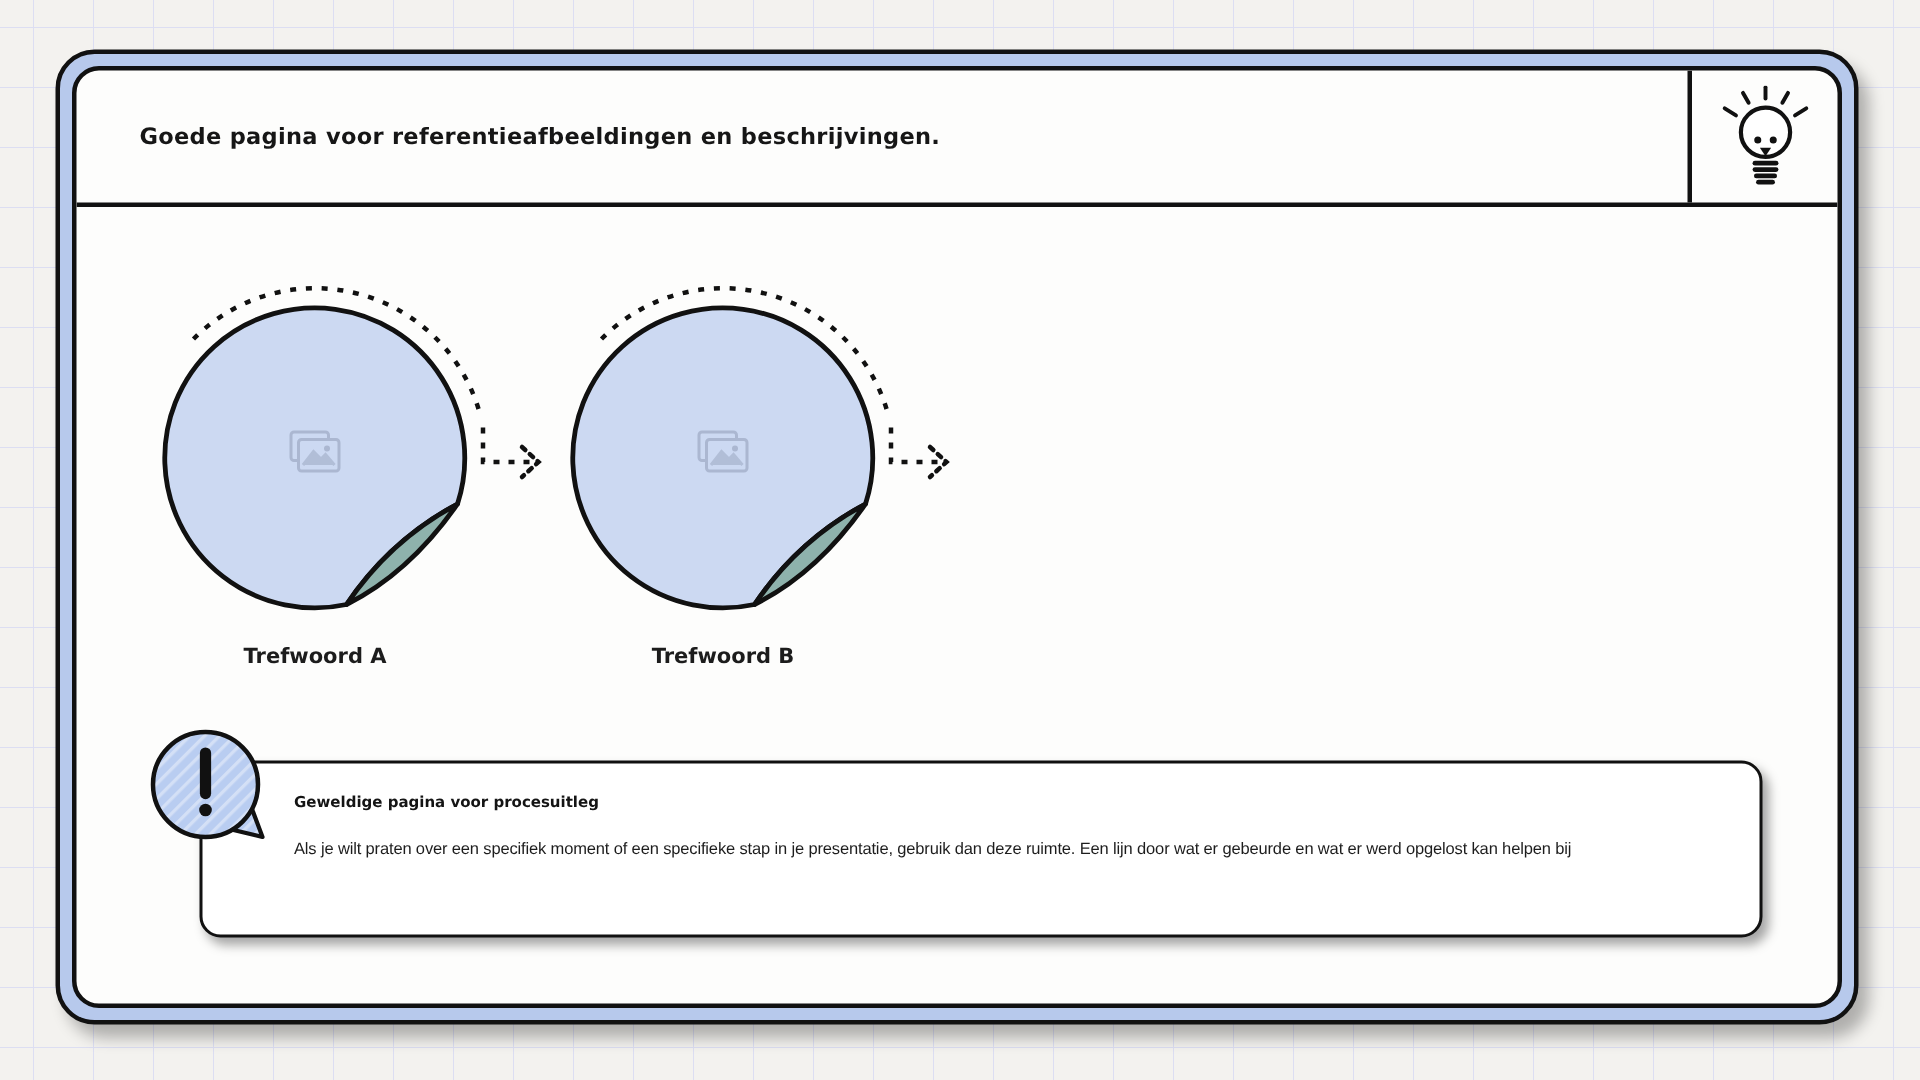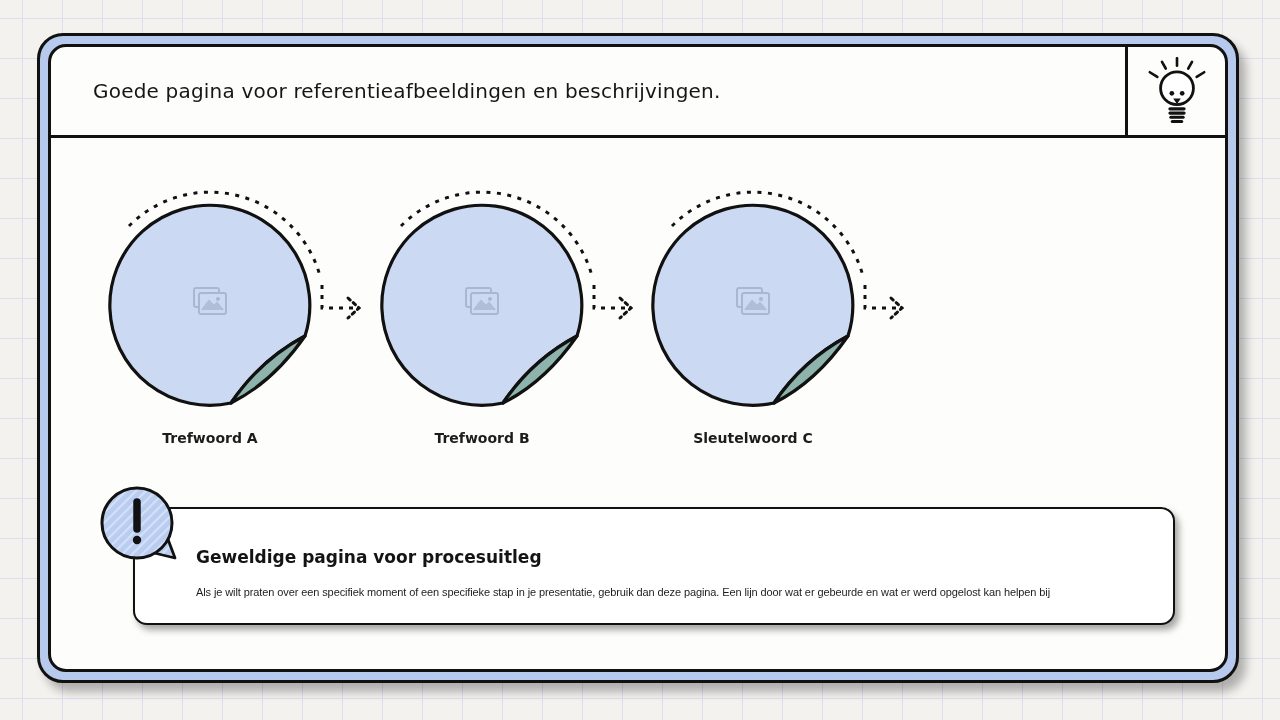--- a/index.html
+++ b/index.html
@@ -23,39 +23,39 @@
   .card{
     position:absolute;left:8px;top:8px;right:8px;bottom:8px;
     background:#fdfdfc;border:3px solid #111;border-radius:18px;
     box-sizing:border-box;overflow:hidden;
   }
   .header{
     position:absolute;left:0;top:0;right:0;height:88px;
     border-bottom:3px solid #111;display:flex;align-items:stretch;
   }
   .title-wrap{flex:1;display:flex;align-items:center;padding-left:42px;}
-  .page-title{font-size:20px;font-weight:400;letter-spacing:0.2px;}
+  .page-title{font-size:15px;font-weight:700;letter-spacing:0.2px;}
   .icon-cell{
     width:97px;border-left:3px solid #111;
     display:flex;align-items:center;justify-content:center;
   }
   .unit{position:absolute;width:270px;height:268px;}
   .unit svg.sticker{position:absolute;left:0;top:0;}
   .unit .kw-label{
     position:absolute;left:0;top:240px;width:210px;text-align:center;
     font-size:14px;font-weight:600;color:#1c1c1c;
   }
   .callout-box{
     position:absolute;left:82px;top:460px;width:1042px;height:118px;
     background:#fff;border:2.5px solid #111;border-radius:14px;
     box-shadow:4px 5px 7px rgba(0,0,0,0.35);
     box-sizing:border-box;
   }
   .callout-heading{
-    margin:38px 20px 0 61px;font-size:17px;font-weight:700;color:#141414;
+    margin:21px 20px 0 61px;font-size:10px;font-weight:700;color:#141414;
   }
   .callout-body{
     margin:13px 20px 0 61px;
     font-family:"Liberation Sans",sans-serif;
     font-size:11px;letter-spacing:-0.1px;color:#1d1d1d;
   }
   .callout-body .line{white-space:nowrap;line-height:25px;}
   .callout-bubble{position:absolute;left:44px;top:434px;z-index:2;}
   .defs-holder{position:absolute;width:0;height:0;overflow:hidden;}
 </style>
@@ -134,31 +134,25 @@
           <use href="#sticker-sym"></use>
         </svg>
       <div class="kw-label">Trefwoord A</div>
     </div>
     <div class="unit" style="left:326px;top:143px;">
       <svg class="sticker" width="270" height="248">
           <use href="#sticker-sym"></use>
         </svg>
       <div class="kw-label">Trefwoord B</div>
     </div>
-    <div class="unit" style="left:597px;top:143px;">
-      <svg class="sticker" width="270" height="248">
-          <use href="#sticker-sym"></use>
-        </svg>
-      <div class="kw-label">Sleutelwoord C</div>
-    </div>
 
     <div class="callout-box">
       <div class="callout-heading">Geweldige pagina voor procesuitleg</div>
       <div class="callout-body">
-        <div class="line">Als je wilt praten over een specifiek moment of een specifieke stap in je presentatie, gebruik dan deze pagina. Een lijn door wat er gebeurde en wat er werd opgelost kan helpen bij</div>
+        <div class="line">Als je wilt praten over een specifiek moment of een specifieke stap in je presentatie, gebruik dan deze ruimte. Een lijn door wat er gebeurde en wat er werd opgelost kan helpen bij</div>
       </div>
     </div>
     <svg class="callout-bubble" width="88" height="88">
         <use href="#bubble-sym"></use>
       </svg>
 
   </div>
 </div>
 
 </body></html>

